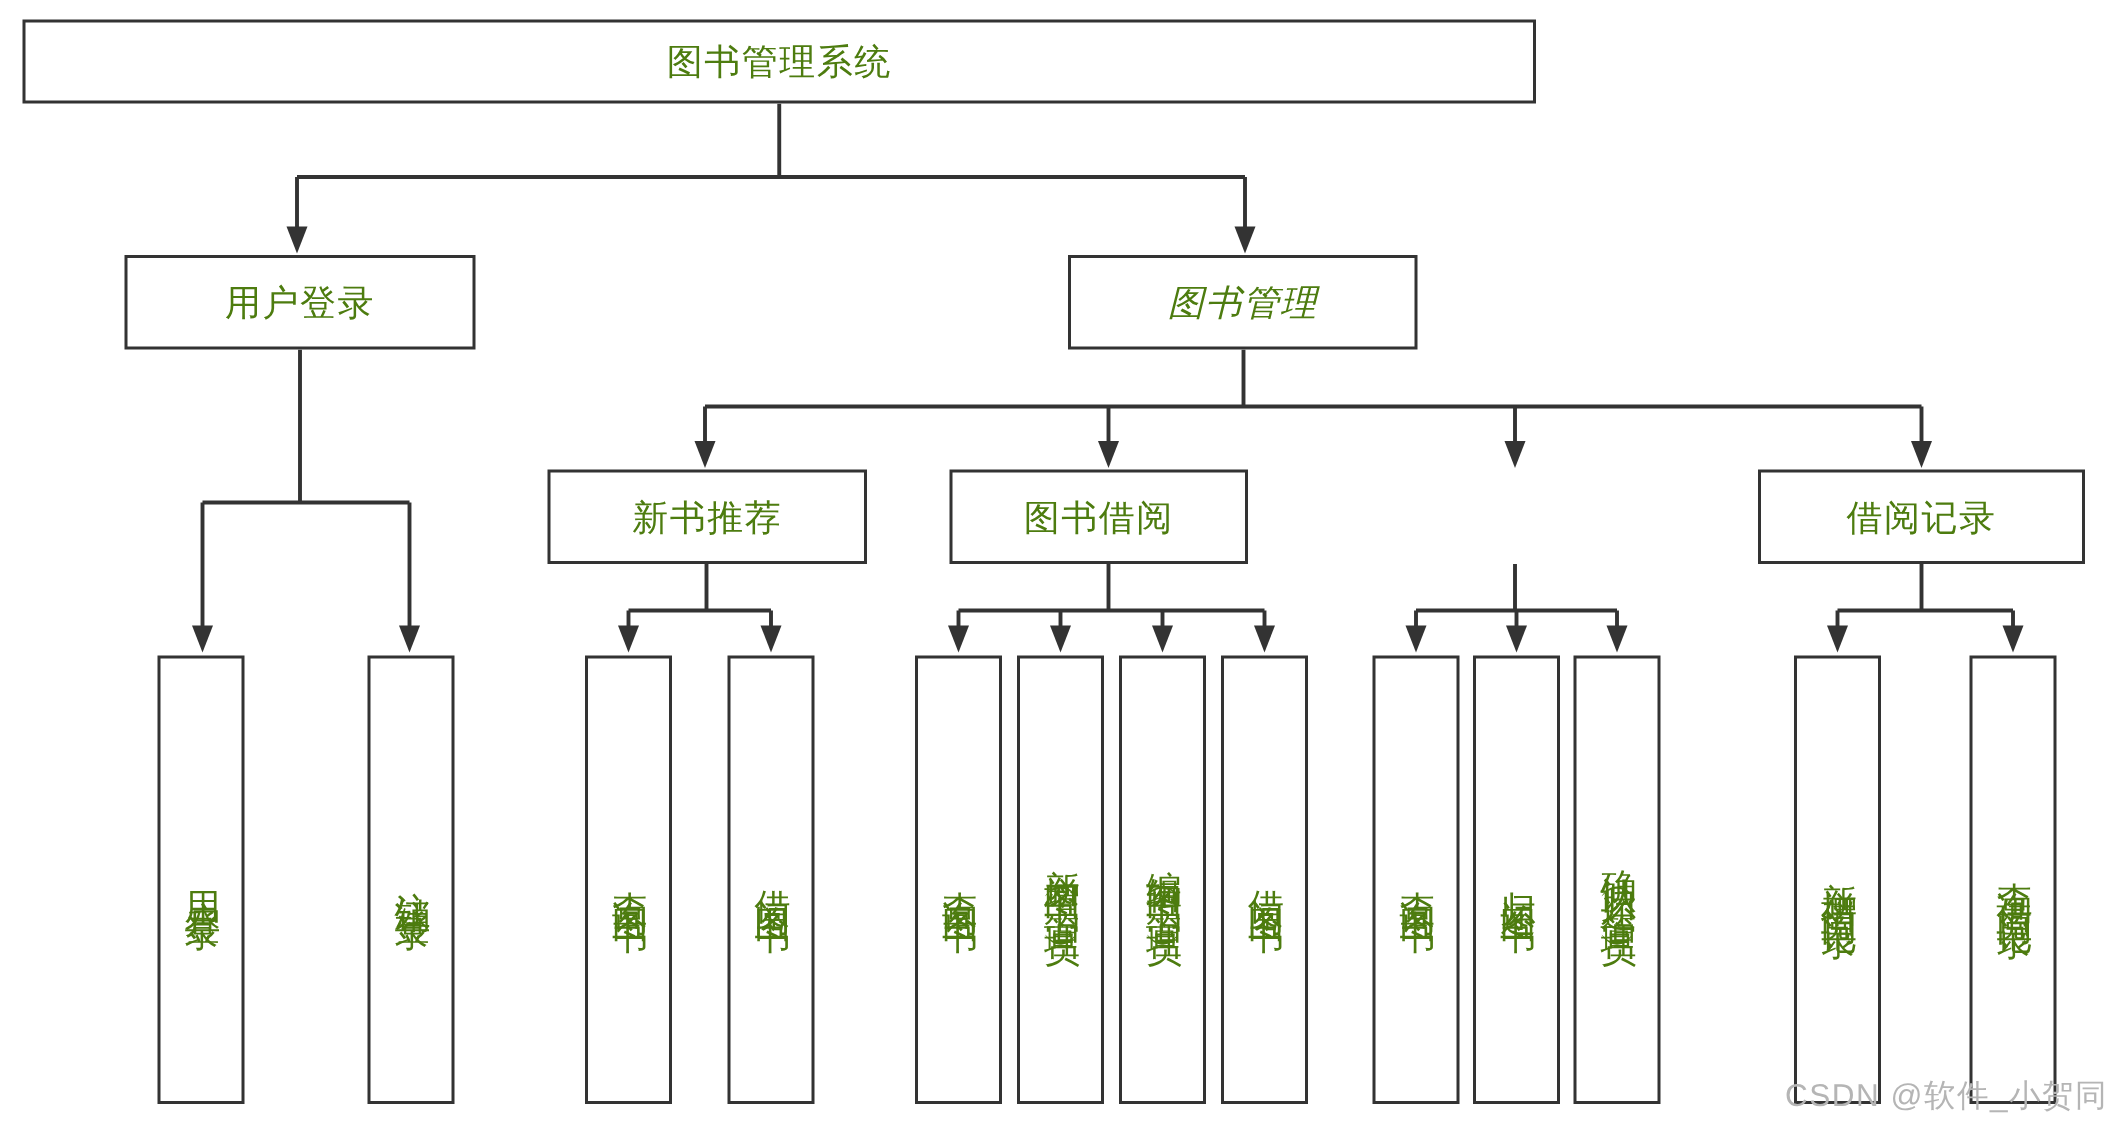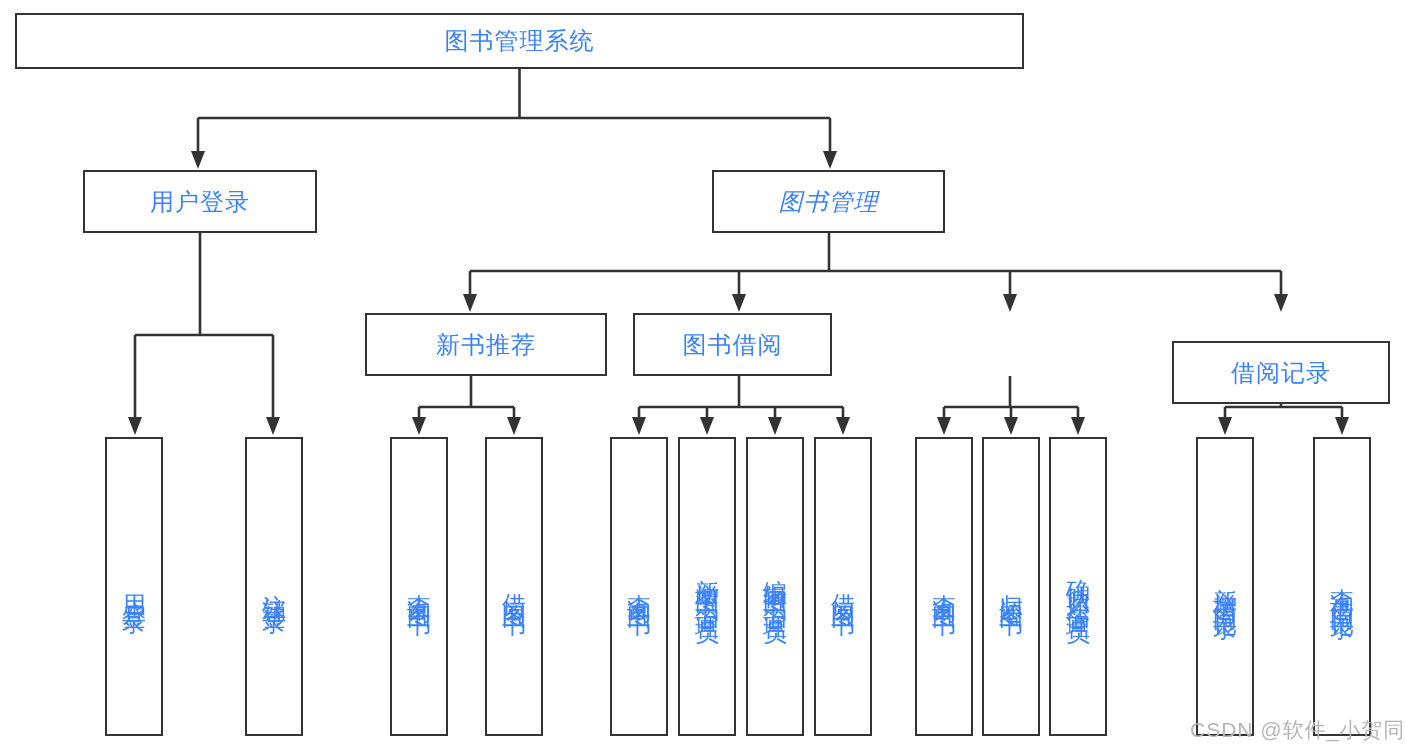--- a/index.html
+++ b/index.html
@@ -28,21 +28,21 @@
   svg.connectors polygon {
     fill: #333333;
   }
   .box {
     position: absolute;
     border: 2.5px solid #333333;
     background: #ffffff;
     display: flex;
     align-items: center;
     justify-content: center;
-    color: #3b82f6;
+    color: #4d7c0f;
     font-size: 24px;
     letter-spacing: 1px;
     box-sizing: border-box;
   }
   .box.vert span {
     writing-mode: vertical-rl;
     text-orientation: mixed;
     letter-spacing: 6px;
     line-height: 1;
     font-size: 24px;
@@ -140,27 +140,27 @@
     <span>图书管理系统</span>
   </div>
 
   <div class="box" style="left:83px; top:170px; width:234px; height:63px;">
     <span>用户登录</span>
   </div>
   <div class="box" style="left:712px; top:170px; width:233px; height:63px;font-style:italic;">
     <span>图书管理</span>
   </div>
 
-  <div class="box" style="left:365px; top:313px; width:242px; height:63px;align-items:center;">
+  <div class="box" style="left:365px; top:313px; width:213px; height:63px;align-items:center;">
     <span>新书推荐</span>
   </div>
   <div class="box" style="left:633px; top:313px; width:199px; height:63px;">
     <span>图书借阅</span>
   </div>
-  <div class="box" style="left:1172px; top:313px; width:218px; height:63px;margin-top:28px;">
+  <div class="box" style="left:1172px; top:313px; width:218px; height:63px;">
     <span>借阅记录</span>
   </div>
 
   <div class="box vert" style="left:105px; top:437px; width:58px; height:299px;">
     <span>用户登录</span>
   </div>
   <div class="box vert" style="left:245px; top:437px; width:58px; height:299px;">
     <span>注销登录</span>
   </div>
 

